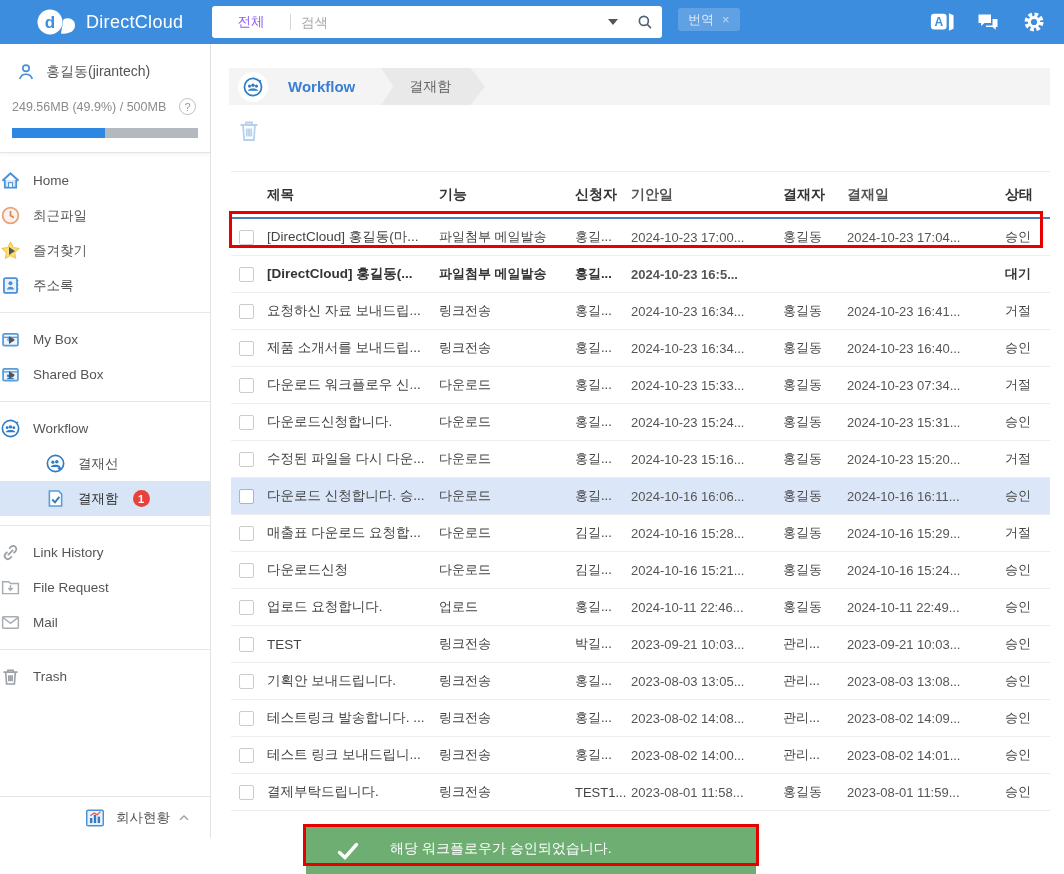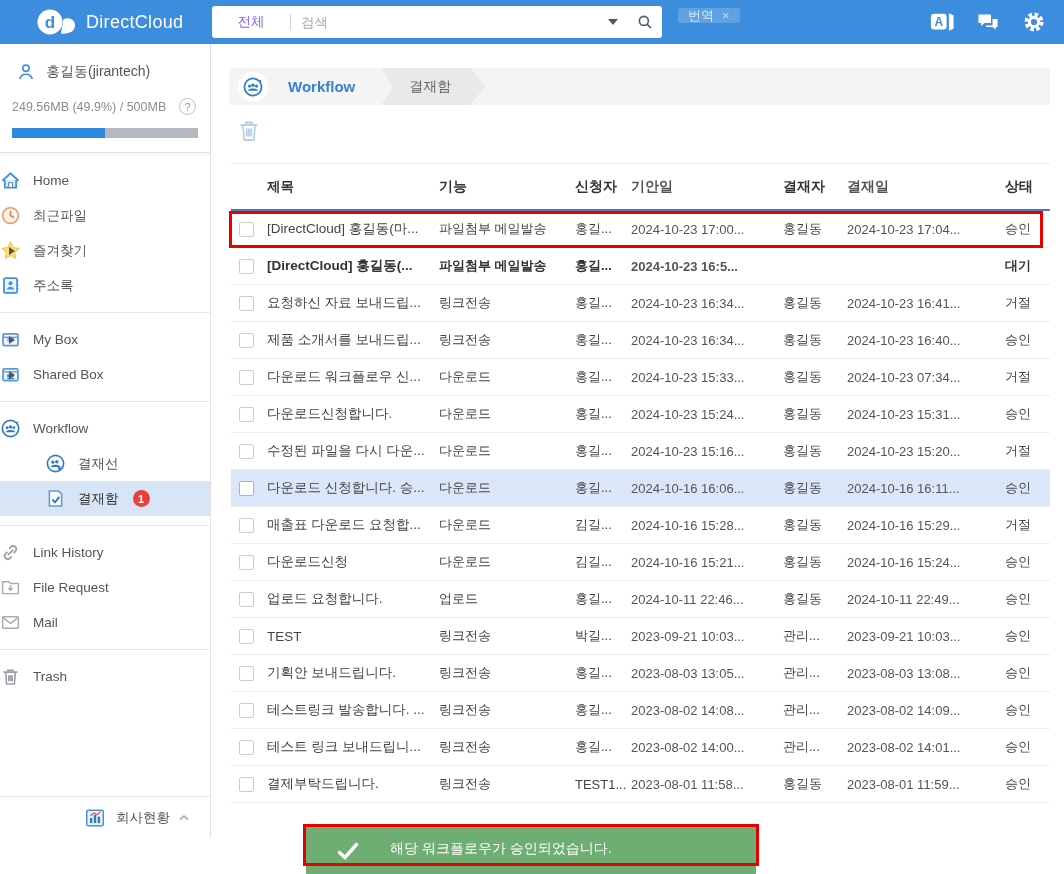--- a/index.html
+++ b/index.html
@@ -12,21 +12,21 @@
   .logo svg { width:44px; height:28px; }
   .logo-text { color:#fff; font-size:18px; font-weight:400; letter-spacing:.3px; }
   .searchbox { position:absolute; left:212px; top:6px; width:450px; height:32px; background:#fff; border-radius:3px; display:flex; align-items:center; }
   .search-scope { width:78px; text-align:center; font-size:13.5px; color:#8b5cf6; cursor:pointer; }
   .search-sep { width:1px; height:16px; background:#d5d5d5; }
   .search-input { flex:1; border:none; outline:none; font-size:13.5px; color:#444; padding:0 10px; font-family:inherit; background:transparent; }
   .search-input::placeholder { color:#aaa; }
   .caret-down { width:0; height:0; border-left:5px solid transparent; border-right:5px solid transparent; border-top:6px solid #555; margin:0 10px 0 4px; cursor:pointer; }
   .search-btn { width:34px; height:32px; display:flex; align-items:center; justify-content:center; cursor:pointer; }
   .search-btn svg { width:18px; height:18px; }
-  .trans-tab { position:absolute; left:678px; top:8px; height:15px; padding:7px 10px; background:rgba(255,255,255,.18); border-radius:3px; display:flex; align-items:center; gap:8px; color:#d9e9fa; font-size:13px; cursor:pointer; }
+  .trans-tab { position:absolute; left:678px; top:8px; height:23px; padding:7px 10px; background:rgba(255,255,255,.18); border-radius:3px; display:flex; align-items:center; gap:8px; color:#d9e9fa; font-size:13px; cursor:pointer; }
   .trans-close { color:#c2d9f2; font-size:13px; cursor:pointer; }
   .top-icons { position:absolute; right:18px; top:0; height:44px; display:flex; align-items:center; gap:22px; }
   .top-icons span { width:24px; height:24px; display:inline-flex; cursor:pointer; }
   .top-icons svg { width:24px; height:24px; }
 
   
   .layout { display:flex; height:794px; }
   .sidebar { width:211px; border-right:1px solid #e2e2e2; position:relative; background:#fff; }
   .main { flex:1; position:relative; background:#fff; }
 
@@ -64,21 +64,21 @@
   .crumb-icon svg { width:22px; height:22px; }
   .crumb-root { color:var(--accent,#3a7fd0); font-size:15px; font-weight:bold; margin-left:20px; cursor:pointer; }
   .crumb-seg { margin-left:26px; height:37px; background:#e9e9e9; color:#666; font-size:14px; display:flex; align-items:center; padding:0 34px 0 28px; clip-path:polygon(0 0, calc(100% - 15px) 0, 100% 50%, calc(100% - 15px) 100%, 0 100%, 12px 50%); cursor:pointer; }
 
   
   .toolbar { margin:12px 0 0 26px; height:28px; display:flex; align-items:center; }
   .tool-trash { width:24px; height:26px; cursor:pointer; }
   .tool-trash svg { width:24px; height:26px; }
 
   
-  .wtable { margin:18px 14px 0 20px; }
+  .wtable { margin:26px 14px 0 20px; }
   .trow, .thead { display:grid; grid-template-columns:36px 172px 136px 56px 152px 64px 158px minmax(0,1fr); align-items:center; }
   .thead { height:48px; border-top:1px solid #ececec; border-bottom:2px solid var(--hline,#4d7eb8); font-size:14px; font-weight:bold; color:#333; }
   .trow { height:37px; border-bottom:1px solid #ededed; font-size:13px; color:#444; cursor:pointer; }
   .trow.selected { background:#dbe7f8; }
   .trow.unread { font-weight:bold; color:#333; }
   .cell { overflow:hidden; white-space:nowrap; text-overflow:clip; padding-right:8px; }
   .cell.c-title { font-size:13.5px; }
   .cell.c-date { color:#555; }
   .cell.c-status { text-align:right; padding-right:28px; }
   .thead .cell.c-status { padding-right:22px; }

